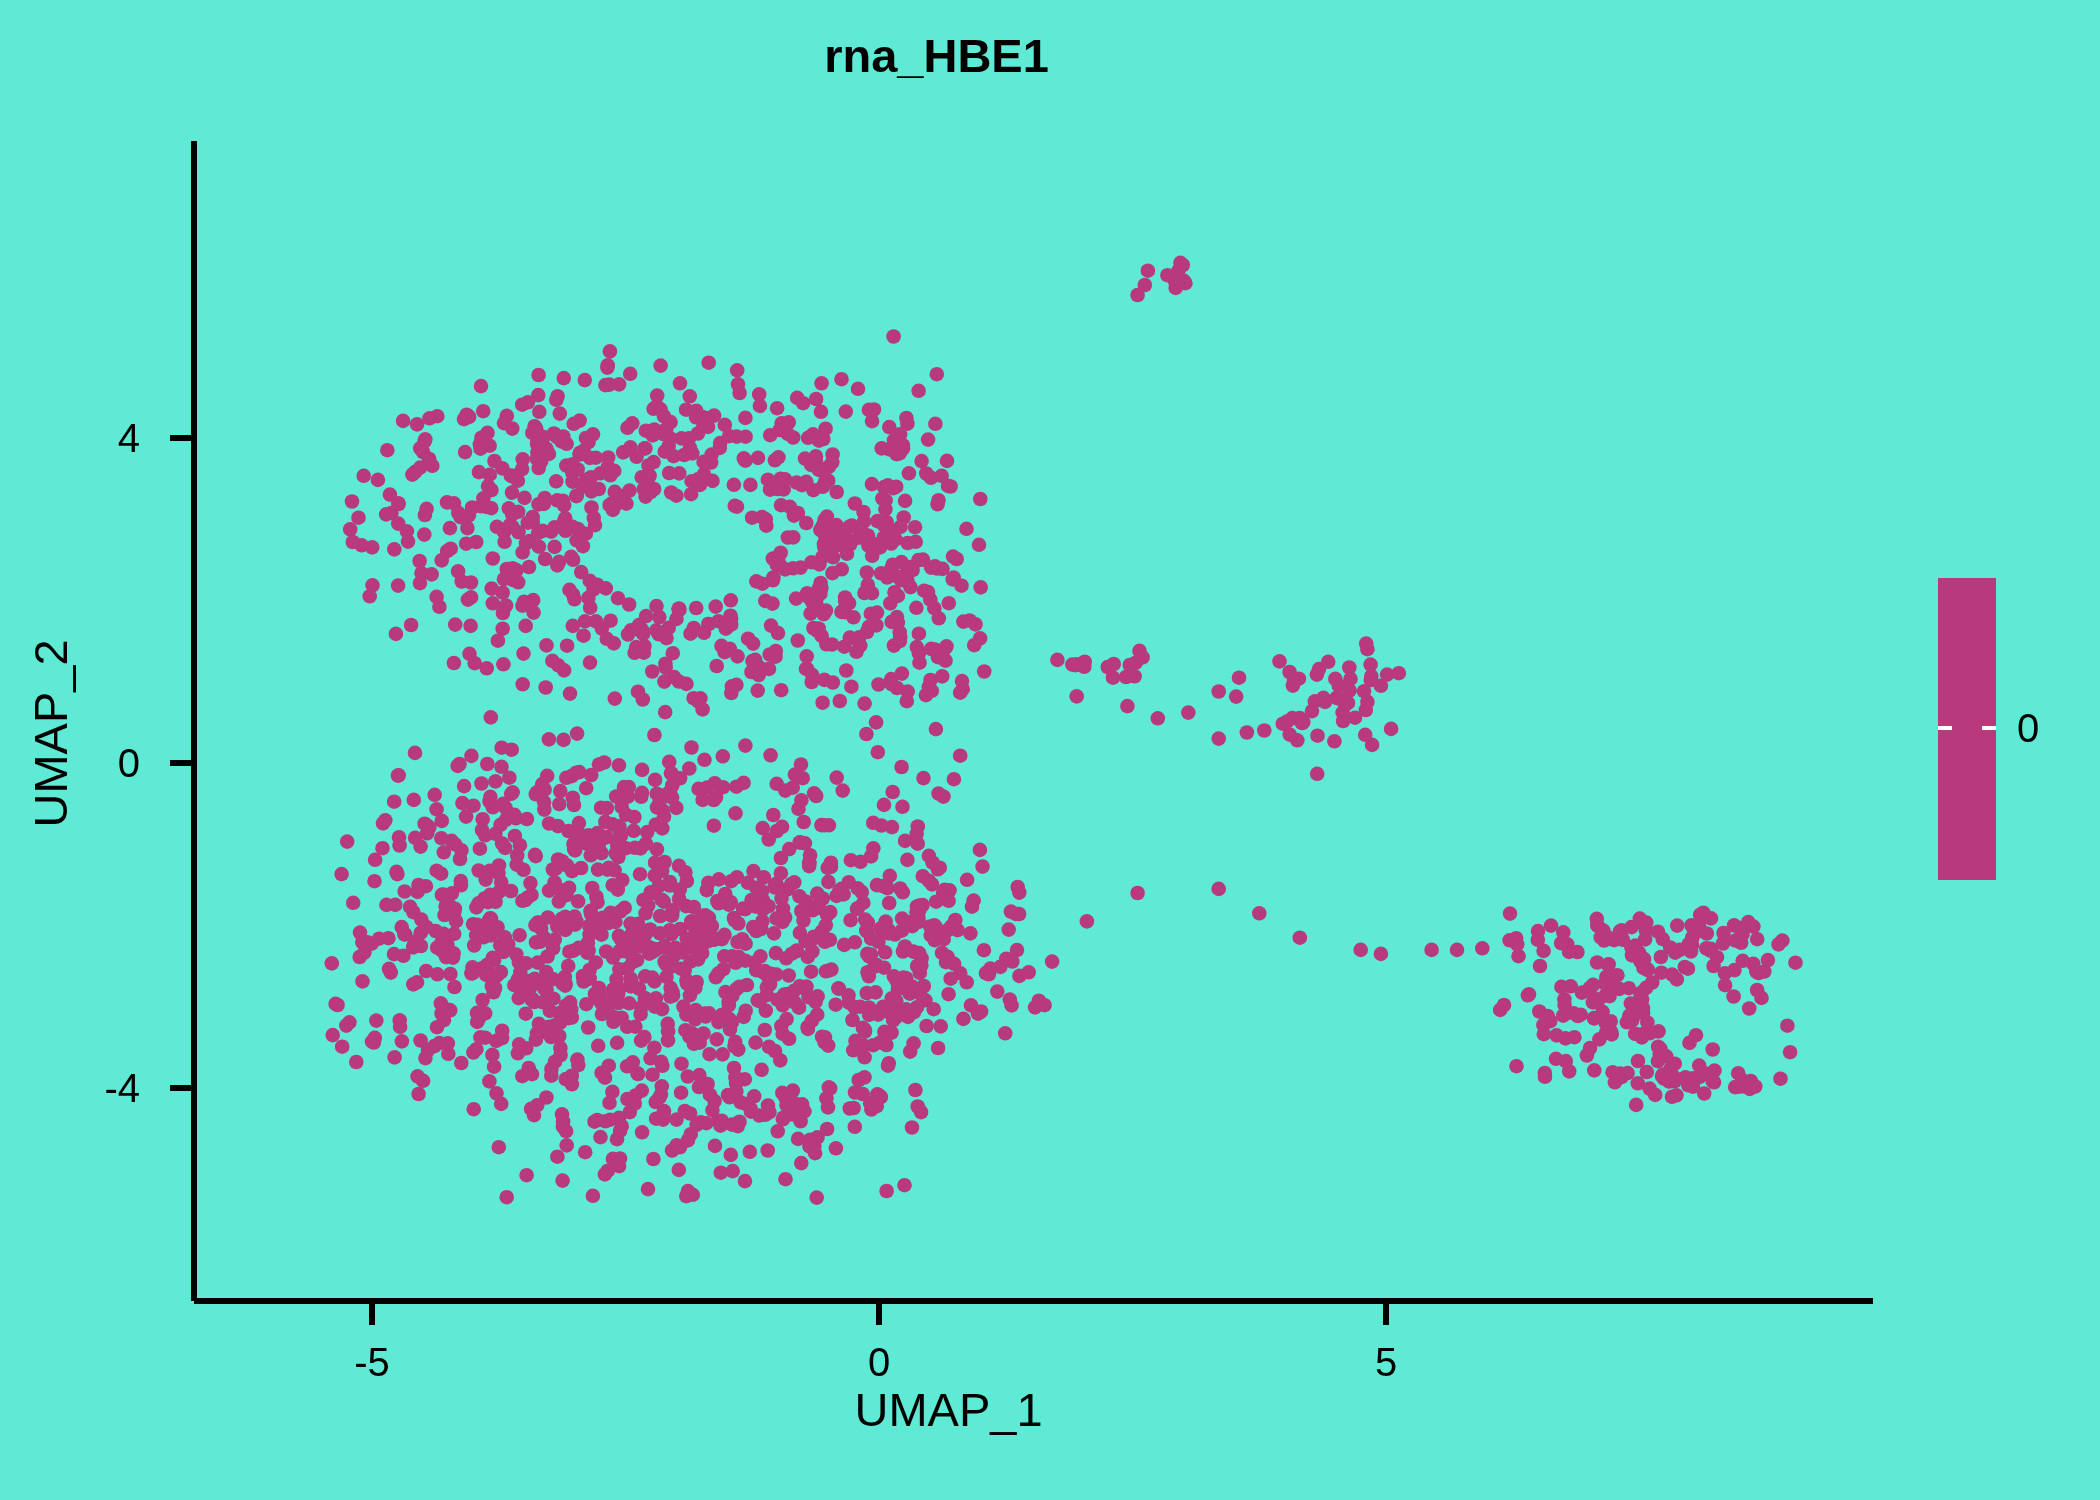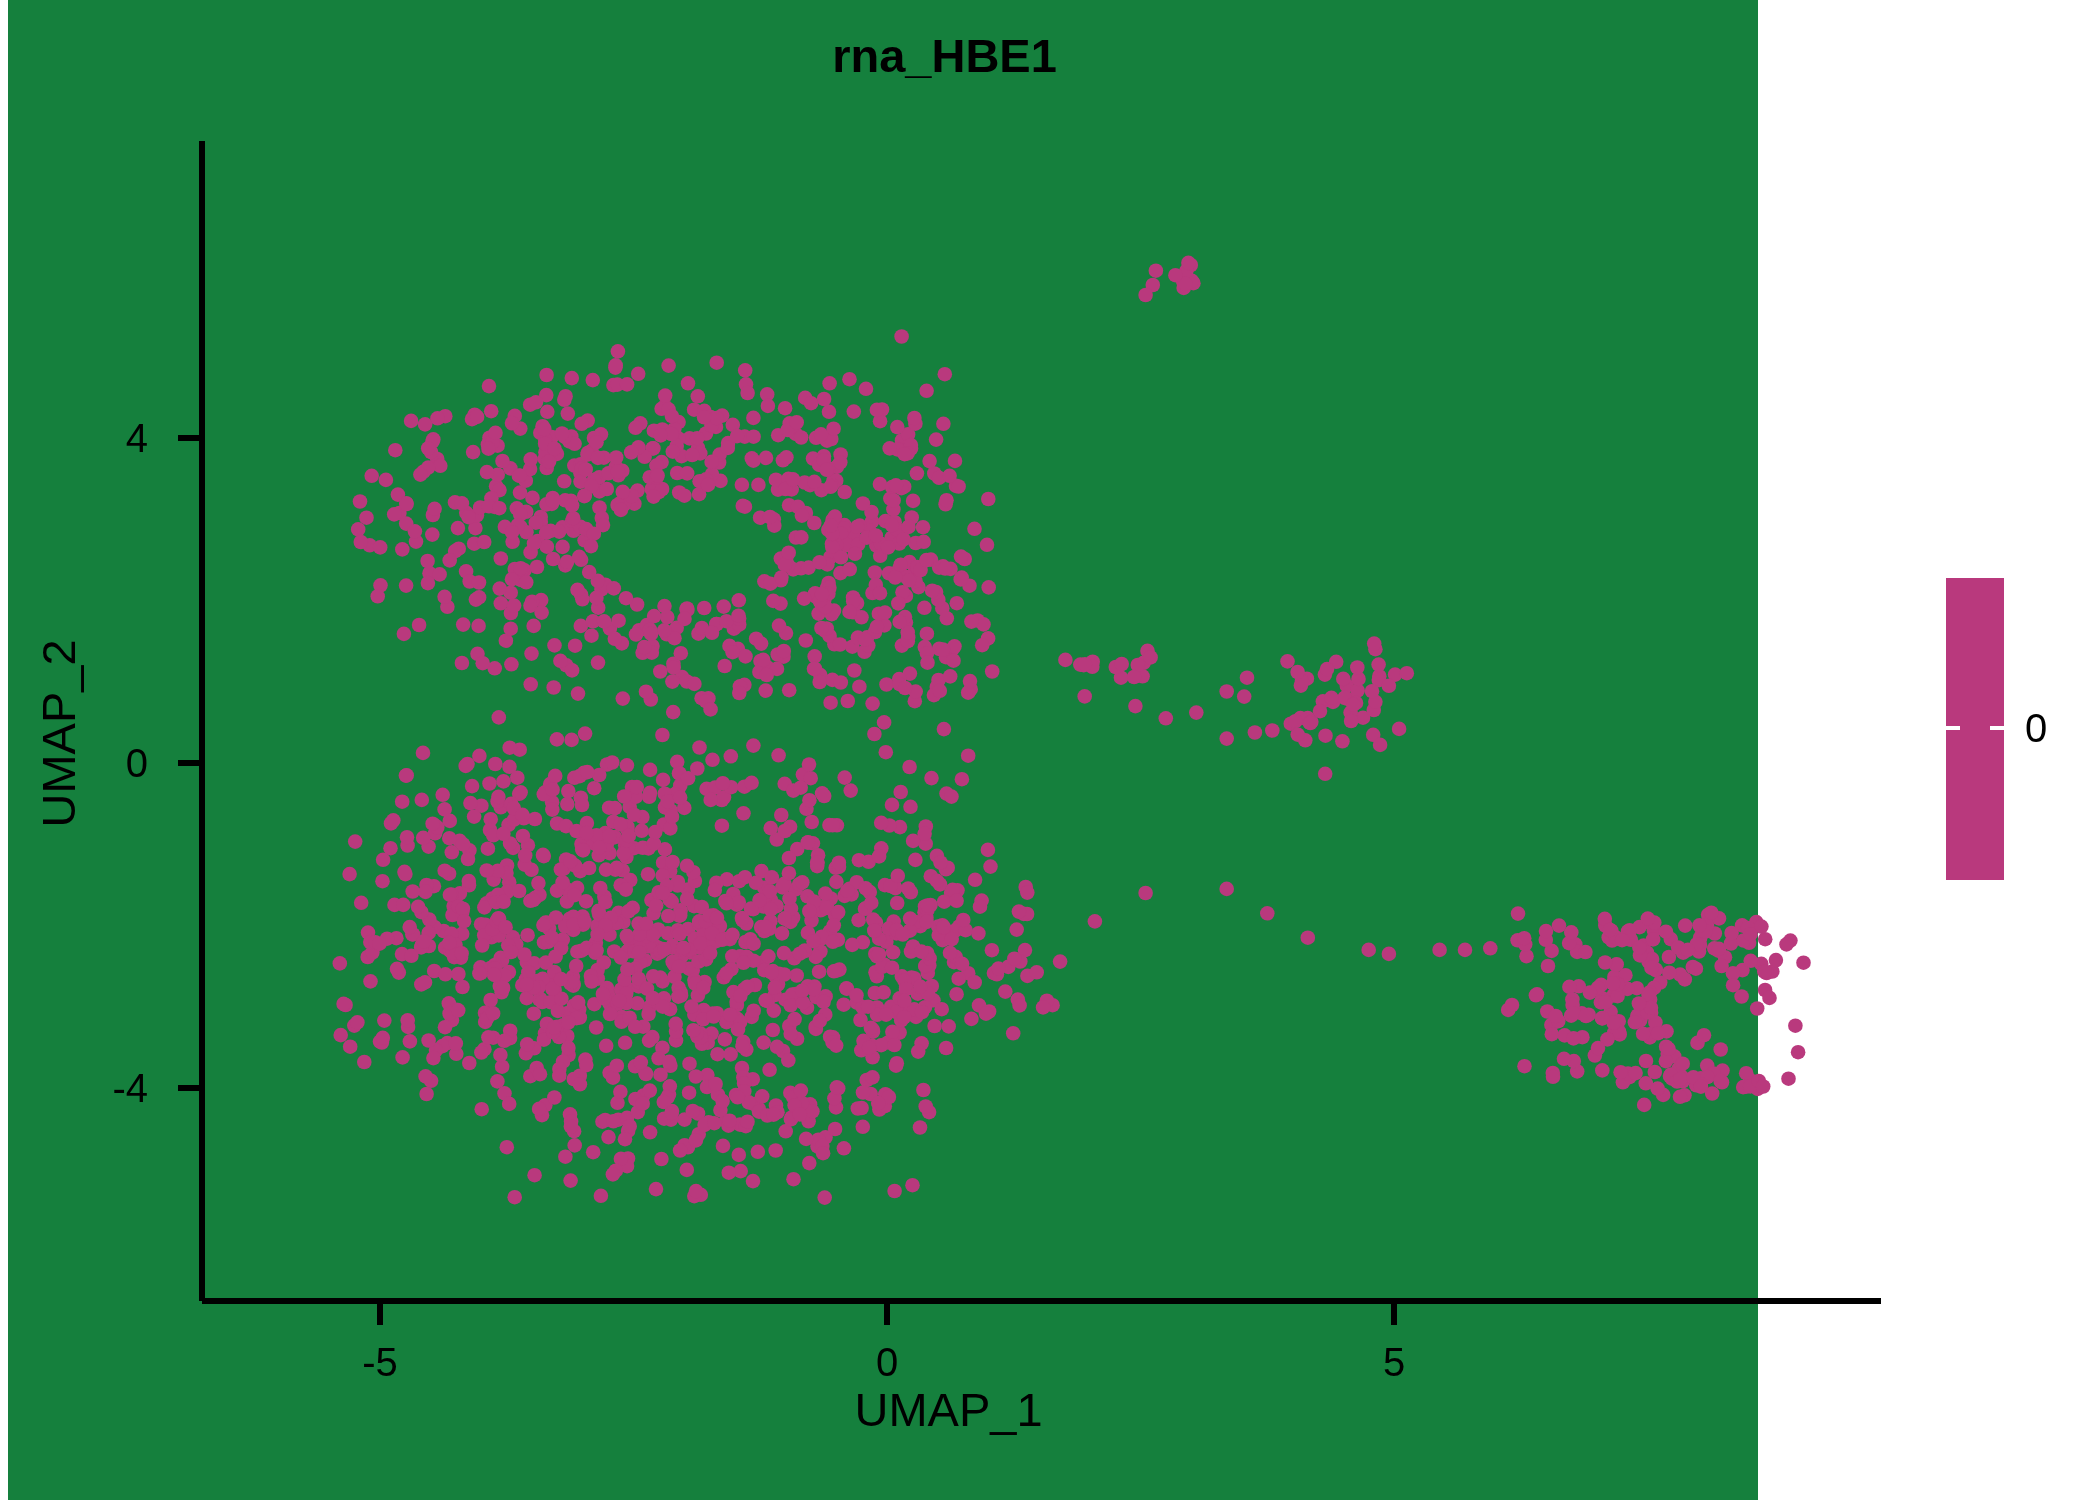--- a/index.html
+++ b/index.html
@@ -1,31 +1,31 @@
 <!DOCTYPE html>
 <html><head>
 <meta charset="utf-8">
 <style>
   html,body{margin:0;padding:0;background:#ffffff;}
   body{width:2100px;height:1500px;font-family:"Liberation Sans",sans-serif;overflow:hidden;}
-  #root{position:relative;width:1750px;height:1500px;background:#15803d;margin-left:8px;}
+  #root{position:relative;width:2100px;height:1500px;background:#5eead4;}
 
   #plot-title{
     position:absolute;left:0;top:28px;width:1873px;text-align:center;
     font-size:47px;font-weight:bold;color:#000;letter-spacing:0px;
   }
 
   #plot-svg{position:absolute;left:0;top:0;width:2100px;height:1500px;}
 
   .axis-tick-label{position:absolute;font-size:40px;color:#000;white-space:nowrap;}
   .x-tick-label{transform:translateX(-50%);}
   .y-tick-label{transform:translateY(-50%);text-align:right;}
 
   #x-axis-title{
-    position:absolute;left:4px;top:1382px;width:1873px;text-align:center;
+    position:absolute;left:12px;top:1382px;width:1873px;text-align:center;
     font-size:47px;color:#000;
   }
   #y-axis-title{
     position:absolute;left:-200px;top:706px;width:500px;text-align:center;
     font-size:47px;color:#000;transform:rotate(-90deg);transform-origin:center center;
   }
 
   #colorbar{
     position:absolute;left:1938px;top:578px;width:58px;height:302px;
   }

